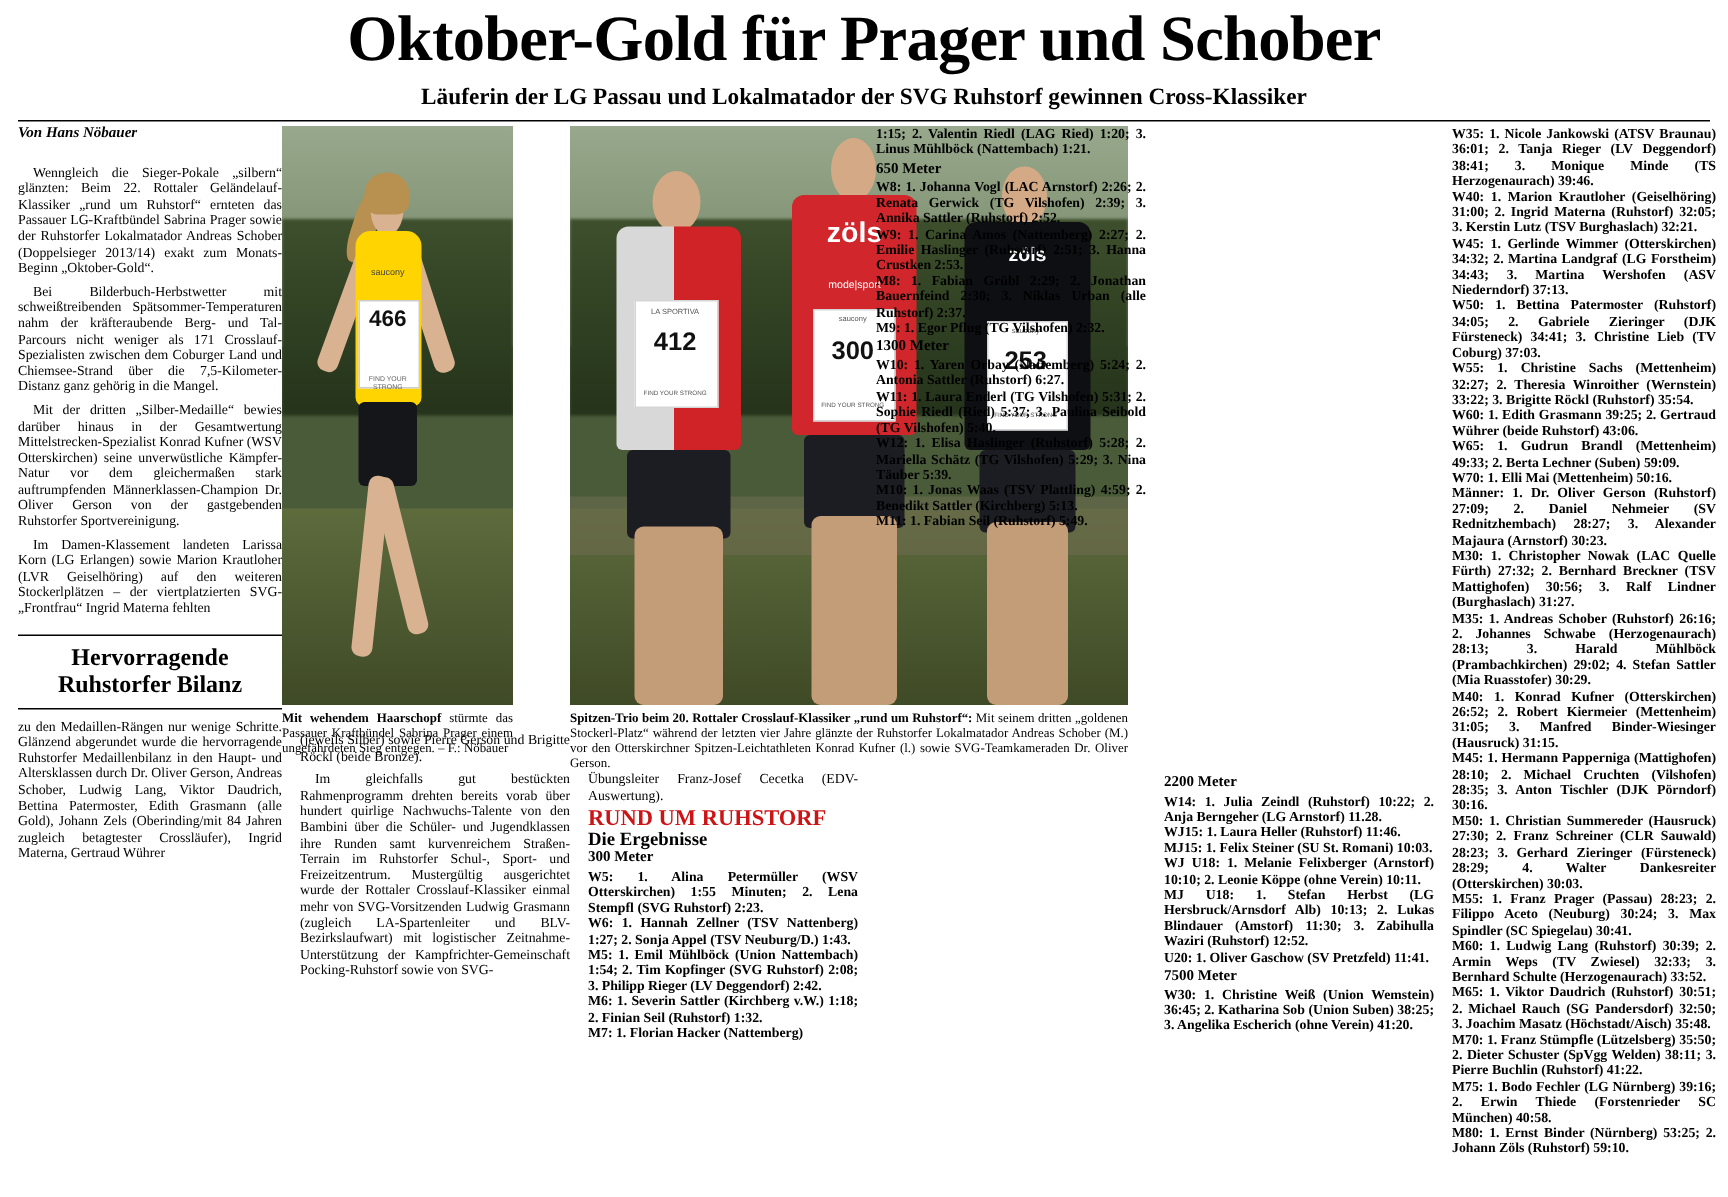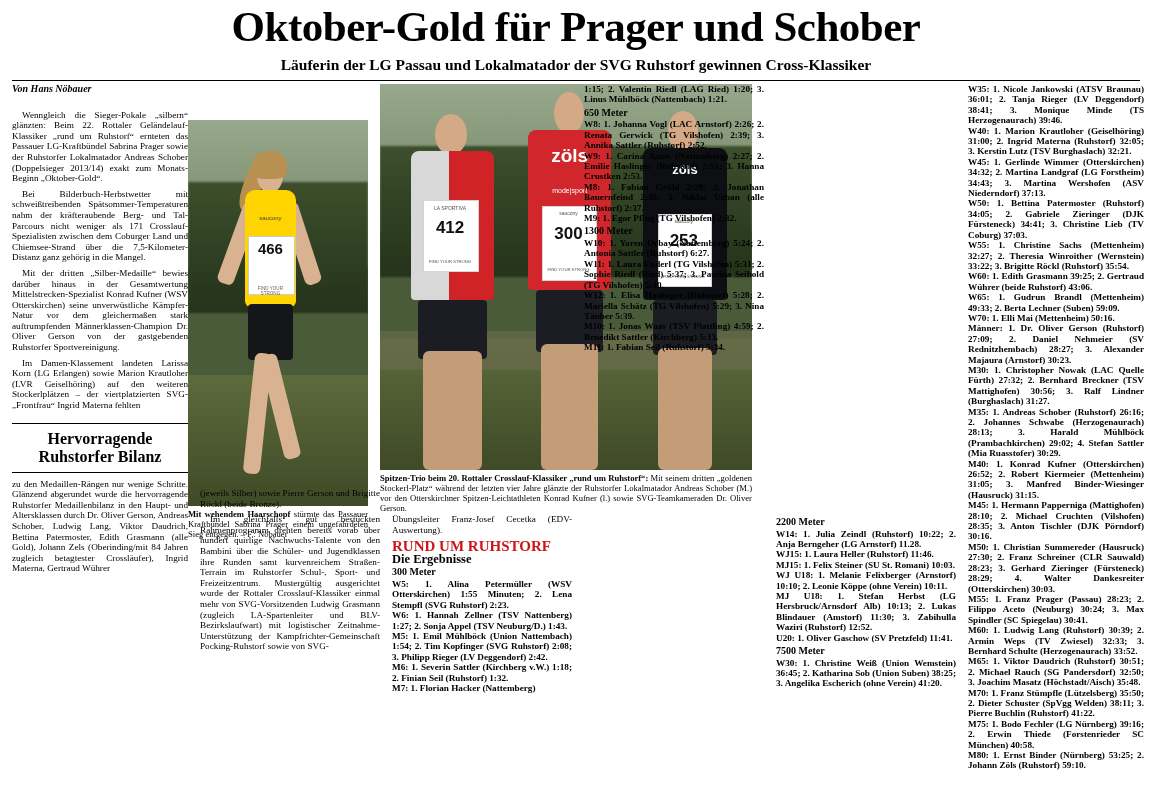--- a/index.html
+++ b/index.html
@@ -52,21 +52,21 @@
     text-align:center;
   }
   .subtitle-box .ln { border-top:1px solid #000; margin:0 0 6px 0; }
   .subtitle-box h2 {
     font-size:16px; font-weight:bold; line-height:18px; margin:2px 0 6px 0;
   }
   .subtitle-box .ln2 { border-top:1px solid #000; margin:4px 0 6px 0; }
 
   
   .photo-wrap { position:absolute; top:0; }
-  .photoA { left:188px; width:180px;margin-top:36px; }
+  .photoA { left:188px; width:154px; }
   .photoB { left:380px; width:372px; }
   .photo {
     width:100%;
     background:#4a5b3a;
     position:relative;
     overflow:hidden;
   }
   .cap { font-size:8.6px; line-height:10px; text-align:justify; margin-top:3px; }
   .cap b { font-weight:bold; }
 
@@ -232,21 +232,21 @@
       <div class="res-hd">650 Meter</div>
       <p class="res">W8: 1. Johanna Vogl (LAC Arnstorf) 2:26; 2. Renata Gerwick (TG Vilshofen) 2:39; 3. Annika Sattler (Ruhstorf) 2:52.</p>
       <p class="res">W9: 1. Carina Amos (Nattemberg) 2:27; 2. Emilie Haslinger (Ruhstorf) 2:51; 3. Hanna Crustken 2:53.</p>
       <p class="res">M8: 1. Fabian Grübl 2:29; 2. Jonathan Bauernfeind 2:30; 3. Niklas Urban (alle Ruhstorf) 2:37.</p>
       <p class="res">M9: 1. Egor Pflug (TG Vilshofen) 2:32.</p>
       <div class="res-hd">1300 Meter</div>
       <p class="res">W10: 1. Yaren Orbay (Nattemberg) 5:24; 2. Antonia Sattler (Ruhstorf) 6:27.</p>
       <p class="res">W11: 1. Laura Enderl (TG Vilshofen) 5:31; 2. Sophie Riedl (Ried) 5:37; 3. Paulina Seibold (TG Vilshofen) 5:40.</p>
       <p class="res">W12: 1. Elisa Haslinger (Ruhstorf) 5:28; 2. Mariella Schätz (TG Vilshofen) 5:29; 3. Nina Täuber 5:39.</p>
       <p class="res">M10: 1. Jonas Waas (TSV Plattling) 4:59; 2. Benedikt Sattler (Kirchberg) 5:13.</p>
-      <p class="res">M11: 1. Fabian Seil (Ruhstorf) 5:34.</p>
+      <p class="res">M11: 1. Fabian Seil (Ruhstorf) 5:49.</p>
     </div>
 
     <div class="col c5" style="padding-top:430px;">
       <div class="res-hd">2200 Meter</div>
       <p class="res">W14: 1. Julia Zeindl (Ruhstorf) 10:22; 2. Anja Berngeher (LG Arnstorf) 11.28.</p>
       <p class="res">WJ15: 1. Laura Heller (Ruhstorf) 11:46.</p>
       <p class="res">MJ15: 1. Felix Steiner (SU St. Romani) 10:03.</p>
       <p class="res">WJ U18: 1. Melanie Felixberger (Arnstorf) 10:10; 2. Leonie Köppe (ohne Verein) 10:11.</p>
       <p class="res">MJ U18: 1. Stefan Herbst (LG Hersbruck/Arnsdorf Alb) 10:13; 2. Lukas Blindauer (Amstorf) 11:30; 3. Zabihulla Waziri (Ruhstorf) 12:52.</p>
       <p class="res">U20: 1. Oliver Gaschow (SV Pretzfeld) 11:41.</p>

